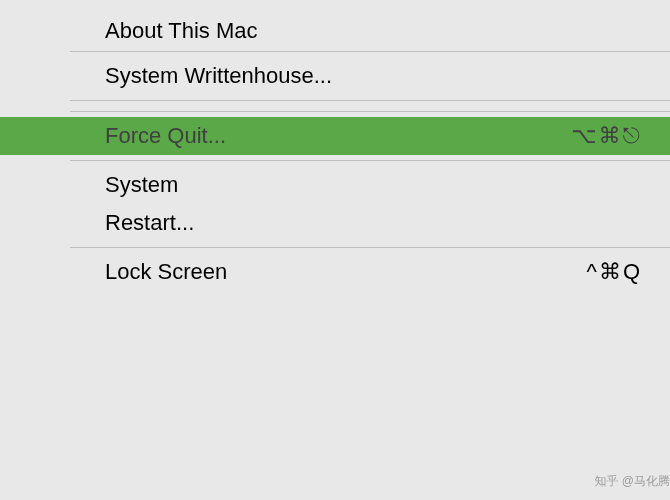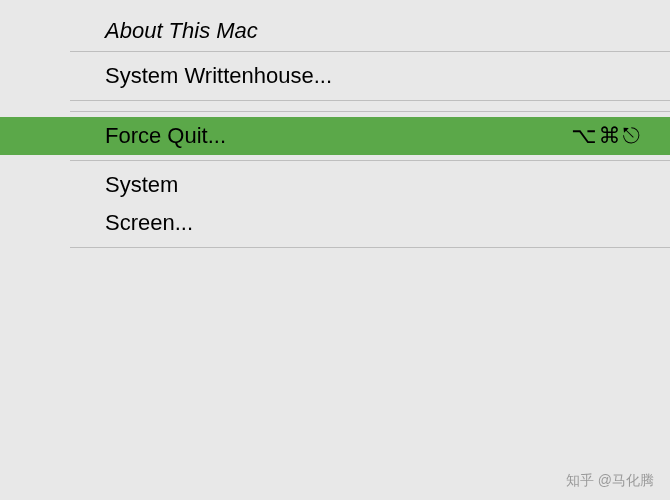--- a/index.html
+++ b/index.html
@@ -25,25 +25,24 @@
       display: flex;
       align-items: center;
       justify-content: space-between;
       padding: 5px 28px 5px 105px;
       height: 38px;
       cursor: default;
     }
     .menu-item.first {
       height: 46px;
       padding-top: 20px;
-      font-style: italic;
     }
     .menu-item.highlighted {
       background: #5ba849;
-      color: #000000;
+      color: #404040;
     }
     .menu-item .label {
       white-space: nowrap;
     }
     .menu-item .shortcut {
       font-size: 22px;
       letter-spacing: 2px;
       font-family: -apple-system, "Helvetica Neue", Arial, sans-serif;
     }
     .separator {
@@ -54,23 +53,23 @@
     .submenu-arrow {
       width: 0;
       height: 0;
       border-top: 8px solid transparent;
       border-bottom: 8px solid transparent;
       border-left: 12px solid #000;
       margin-right: 40px;
     }
     .watermark {
       position: absolute;
-      right: 16px;
+      right: 0;
       bottom: 10px;
-      font-size: 14px;
+      font-size: 12px;
       color: rgba(0,0,0,0.35);
       font-family: sans-serif;
     }
   </style>
 </head>
 <body>
 
 <div class="menu">
 
   <div class="menu-item first">
@@ -94,23 +93,27 @@
     <span class="shortcut">⌥⌘⎋</span>
   </div>
 
   <div class="separator"></div>
 
   <div class="menu-item">
     <span class="label">System</span>
   </div>
 
   <div class="menu-item">
-    <span class="label">Screen...</span>
+    <span class="label">Restart...</span>
   </div>
 
 
   <div class="separator"></div>
 
+  <div class="menu-item">
+    <span class="label">Lock Screen</span>
+    <span class="shortcut">^⌘Q</span>
+  </div>
 
 
 </div>
 
 <div class="watermark">知乎 @马化腾</div>
 
 </body></html>

